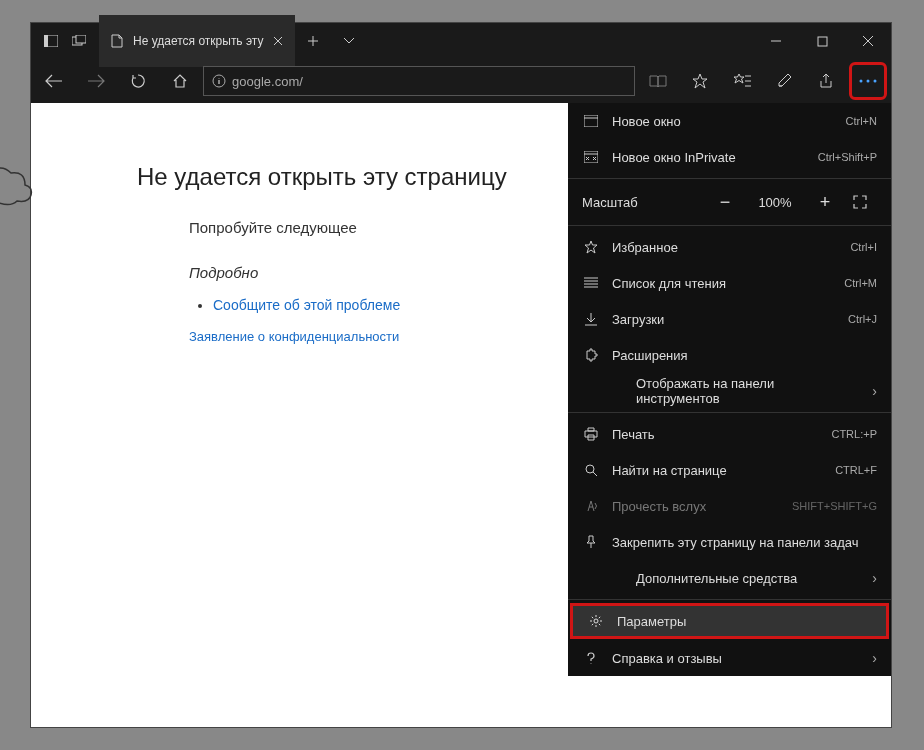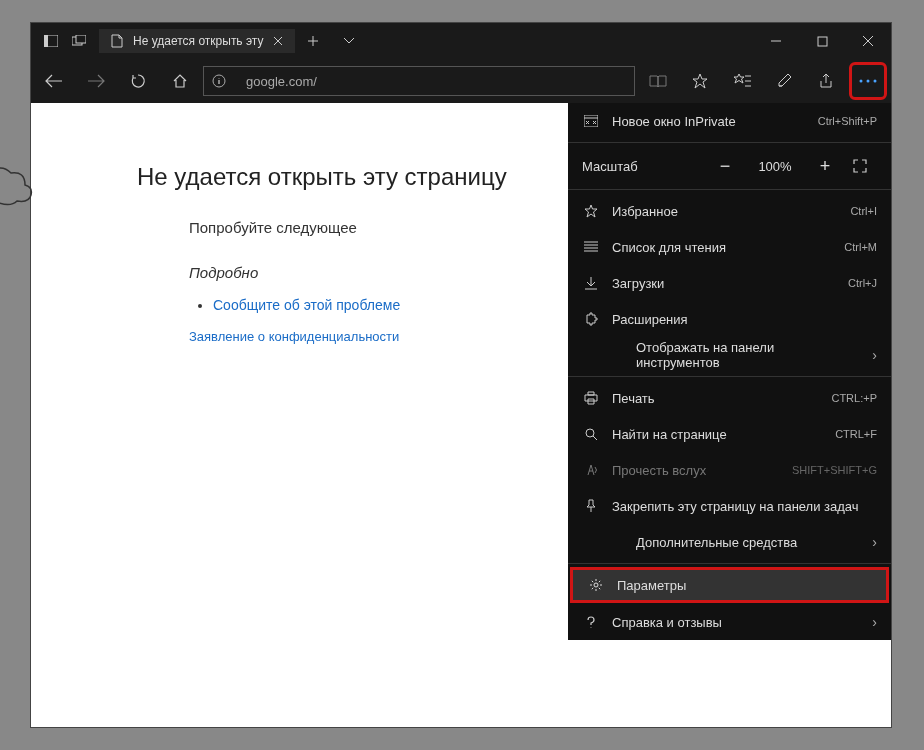--- a/index.html
+++ b/index.html
@@ -1,29 +1,29 @@
 <!DOCTYPE html>
 <html><head>
 <meta charset="utf-8">
 <style>
 * { margin: 0; padding: 0; box-sizing: border-box; font-family: 'Segoe UI', sans-serif; }
 body { width: 924px; height: 750px; background: #888; overflow: hidden; position: relative; }
 .window { position: absolute; top: 22px; left: 30px; width: 862px; height: 706px; background: #1a1a1a; border: 1px solid #444; }
 .titlebar { height: 36px; background: #1a1a1a; display: flex; align-items: center; }
 .tb-icons-left { display: flex; gap: 12px; padding: 0 12px; }
 .tb-icon { width: 16px; height: 16px; display: flex; align-items: center; justify-content: center; color: #ccc; }
-.tab { display: flex; align-items: center; height: 24px; background: #2a2a2a; padding: 0 10px; gap: 8px; color: #ddd; font-size: 12px; }
+.tab { display: flex; align-items: center; height: 52px; background: #2a2a2a; padding: 0 10px; gap: 8px; color: #ddd; font-size: 12px; }
 .tab-close { width: 14px; height: 14px; display: flex; align-items: center; justify-content: center; cursor: pointer; }
 .newtab { width: 36px; display: flex; align-items: center; justify-content: center; color: #ccc; }
 .chevdown { width: 36px; display: flex; align-items: center; justify-content: center; color: #ccc; }
 .spacer { flex: 1; }
 .winbtn { width: 46px; height: 36px; display: flex; align-items: center; justify-content: center; color: #ccc; }
 .toolbar { height: 44px; background: #1a1a1a; display: flex; align-items: center; padding: 0 4px; gap: 4px; }
 .navbtn { width: 38px; height: 38px; display: flex; align-items: center; justify-content: center; color: #ccc; font-size: 16px; }
-.urlbar { flex: 1; height: 30px; background: #1a1a1a; border: 1px solid #555; display: flex; align-items: center; padding: 0 8px; gap: 20px; color: #ccc; }
+.urlbar { flex: 1; height: 30px; background: #1a1a1a; border: 1px solid #555; display: flex; align-items: center; padding: 0 8px; gap: 6px; color: #ccc; }
 .url-lock { font-size: 11px; }
 .url-text { font-size: 13px; color: #aaa; }
 .highlight-more { border: 3px solid #d01515; border-radius: 6px; padding: 2px; }
 .content { position: absolute; top: 80px; left: 0; right: 0; bottom: 0; background: #fff; padding: 60px 0 0 58px; color: #333; }
 .content-wrap { max-width: 480px; }
 .thought-cloud { margin-left: -130px; margin-bottom: -90px; float: left; width: 90px; height: 90px; }
 .content h1 { font-size: 24px; font-weight: 400; margin-bottom: 28px; margin-left: 48px; color: #222; }
 .content .tryline { font-size: 15px; margin-bottom: 20px; margin-left: 100px; }
 .content ul { list-style: disc; padding-left: 24px; margin-left: 100px; font-size: 14px; }
 .content li { margin: 16px 0; }
@@ -187,20 +187,30 @@
       </ul>
       <p class="priv"><a href="#">Заявление о конфиденциальности</a></p>
     </div>
   </div>
 
   <div class="menu">
     <div class="mitem">
       <span class="micon">
           <svg width="14" height="12" viewBox="0 0 14 12">
             <rect x="0" y="0" width="14" height="12" fill="none" stroke="#ccc"></rect>
+            <line x1="0" y1="3" x2="14" y2="3" stroke="#ccc"></line>
+          </svg>
+        </span>
+      <span class="mlabel">Новое окно</span>
+      <span class="mshort">Ctrl+N</span>
+    </div>
+    <div class="mitem">
+      <span class="micon">
+          <svg width="14" height="12" viewBox="0 0 14 12">
+            <rect x="0" y="0" width="14" height="12" fill="none" stroke="#ccc"></rect>
             <path d="M0 3 L14 3 M2 6 L5 9 M5 6 L2 9 M9 6 L12 9 M12 6 L9 9" stroke="#ccc"></path>
           </svg>
         </span>
       <span class="mlabel">Новое окно InPrivate</span>
       <span class="mshort">Ctrl+Shift+P</span>
     </div>
     <div class="menu-sep"></div>
     <div class="zoomrow">
       <span class="zlabel">Масштаб</span>
       <span class="zbtn">−</span>

